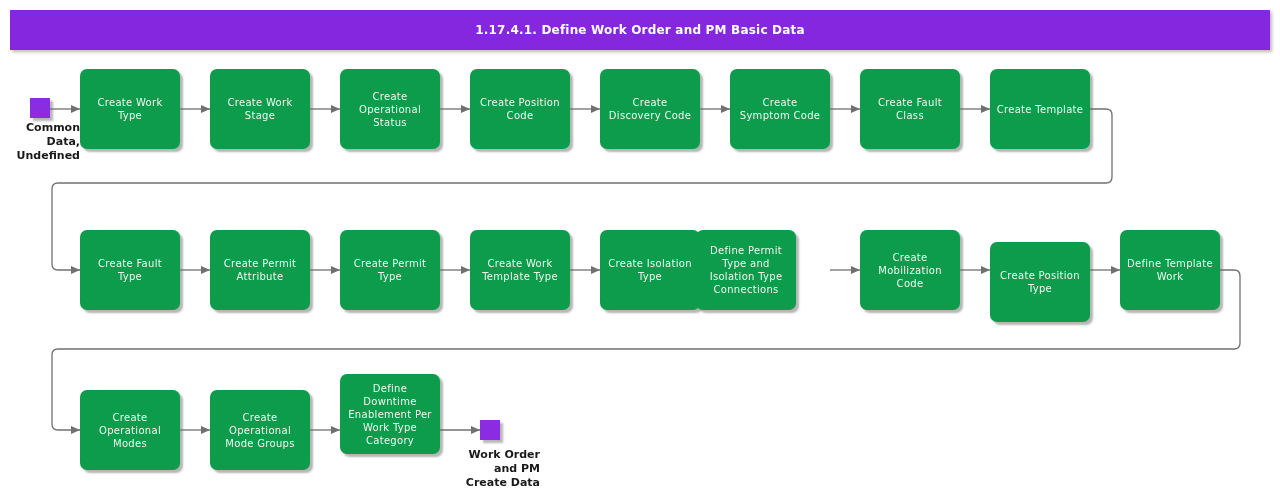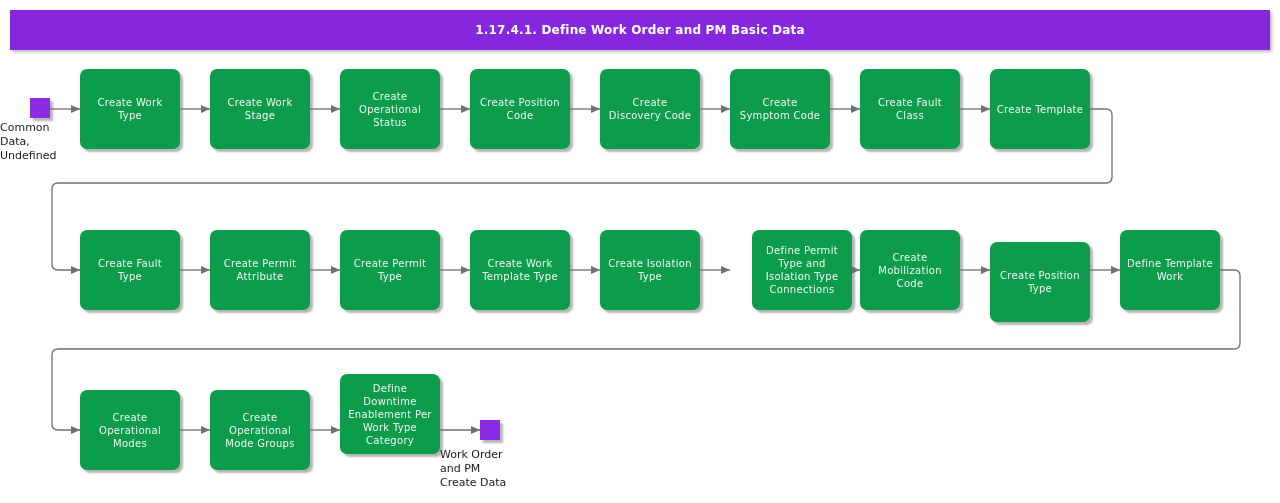--- a/index.html
+++ b/index.html
@@ -31,24 +31,25 @@
     box-sizing:border-box;padding:0 2px;
     cursor:pointer;
   }
   .node-square{
     position:absolute;width:20px;height:20px;
     background:var(--node-purple,#8b2be2);
     box-shadow:3px 3px 2px rgba(110,110,110,.5);
     cursor:pointer;
   }
   .node-label{
-    position:absolute;text-align:left;
+    position:absolute;text-align:right;
     font-size:11px;line-height:14px;
     color:var(--label-text,#1a1a1a);
     white-space:pre-line;
+    font-weight:bold;
   }
   svg.connectors{position:absolute;left:0;top:0;pointer-events:none;}
   svg .flow{stroke:var(--connector-gray,#707070);stroke-width:1.3;fill:none;}
   #ah path{fill:var(--connector-gray,#707070);}
 </style>
 </head>
 <body>
 
 <svg class="connectors" width="1280" height="503">
   <defs>
@@ -113,21 +114,21 @@
 <div class="task" style="left:80px;top:230px">Create Fault
 Type</div>
 <div class="task" style="left:210px;top:230px">Create Permit
 Attribute</div>
 <div class="task" style="left:340px;top:230px">Create Permit
 Type</div>
 <div class="task" style="left:470px;top:230px">Create Work
 Template Type</div>
 <div class="task" style="left:600px;top:230px">Create Isolation
 Type</div>
-<div class="task" style="left:752px;top:230px">Define Permit
+<div class="task" style="left:696px;top:230px">Define Permit
 Type and
 Isolation Type
 Connections</div>
 <div class="task" style="left:860px;top:230px">Create
 Mobilization
 Code</div>
 <div class="task" style="left:990px;top:242px">Create Position
 Type</div>
 <div class="task" style="left:1120px;top:230px">Define Template
 Work</div>

